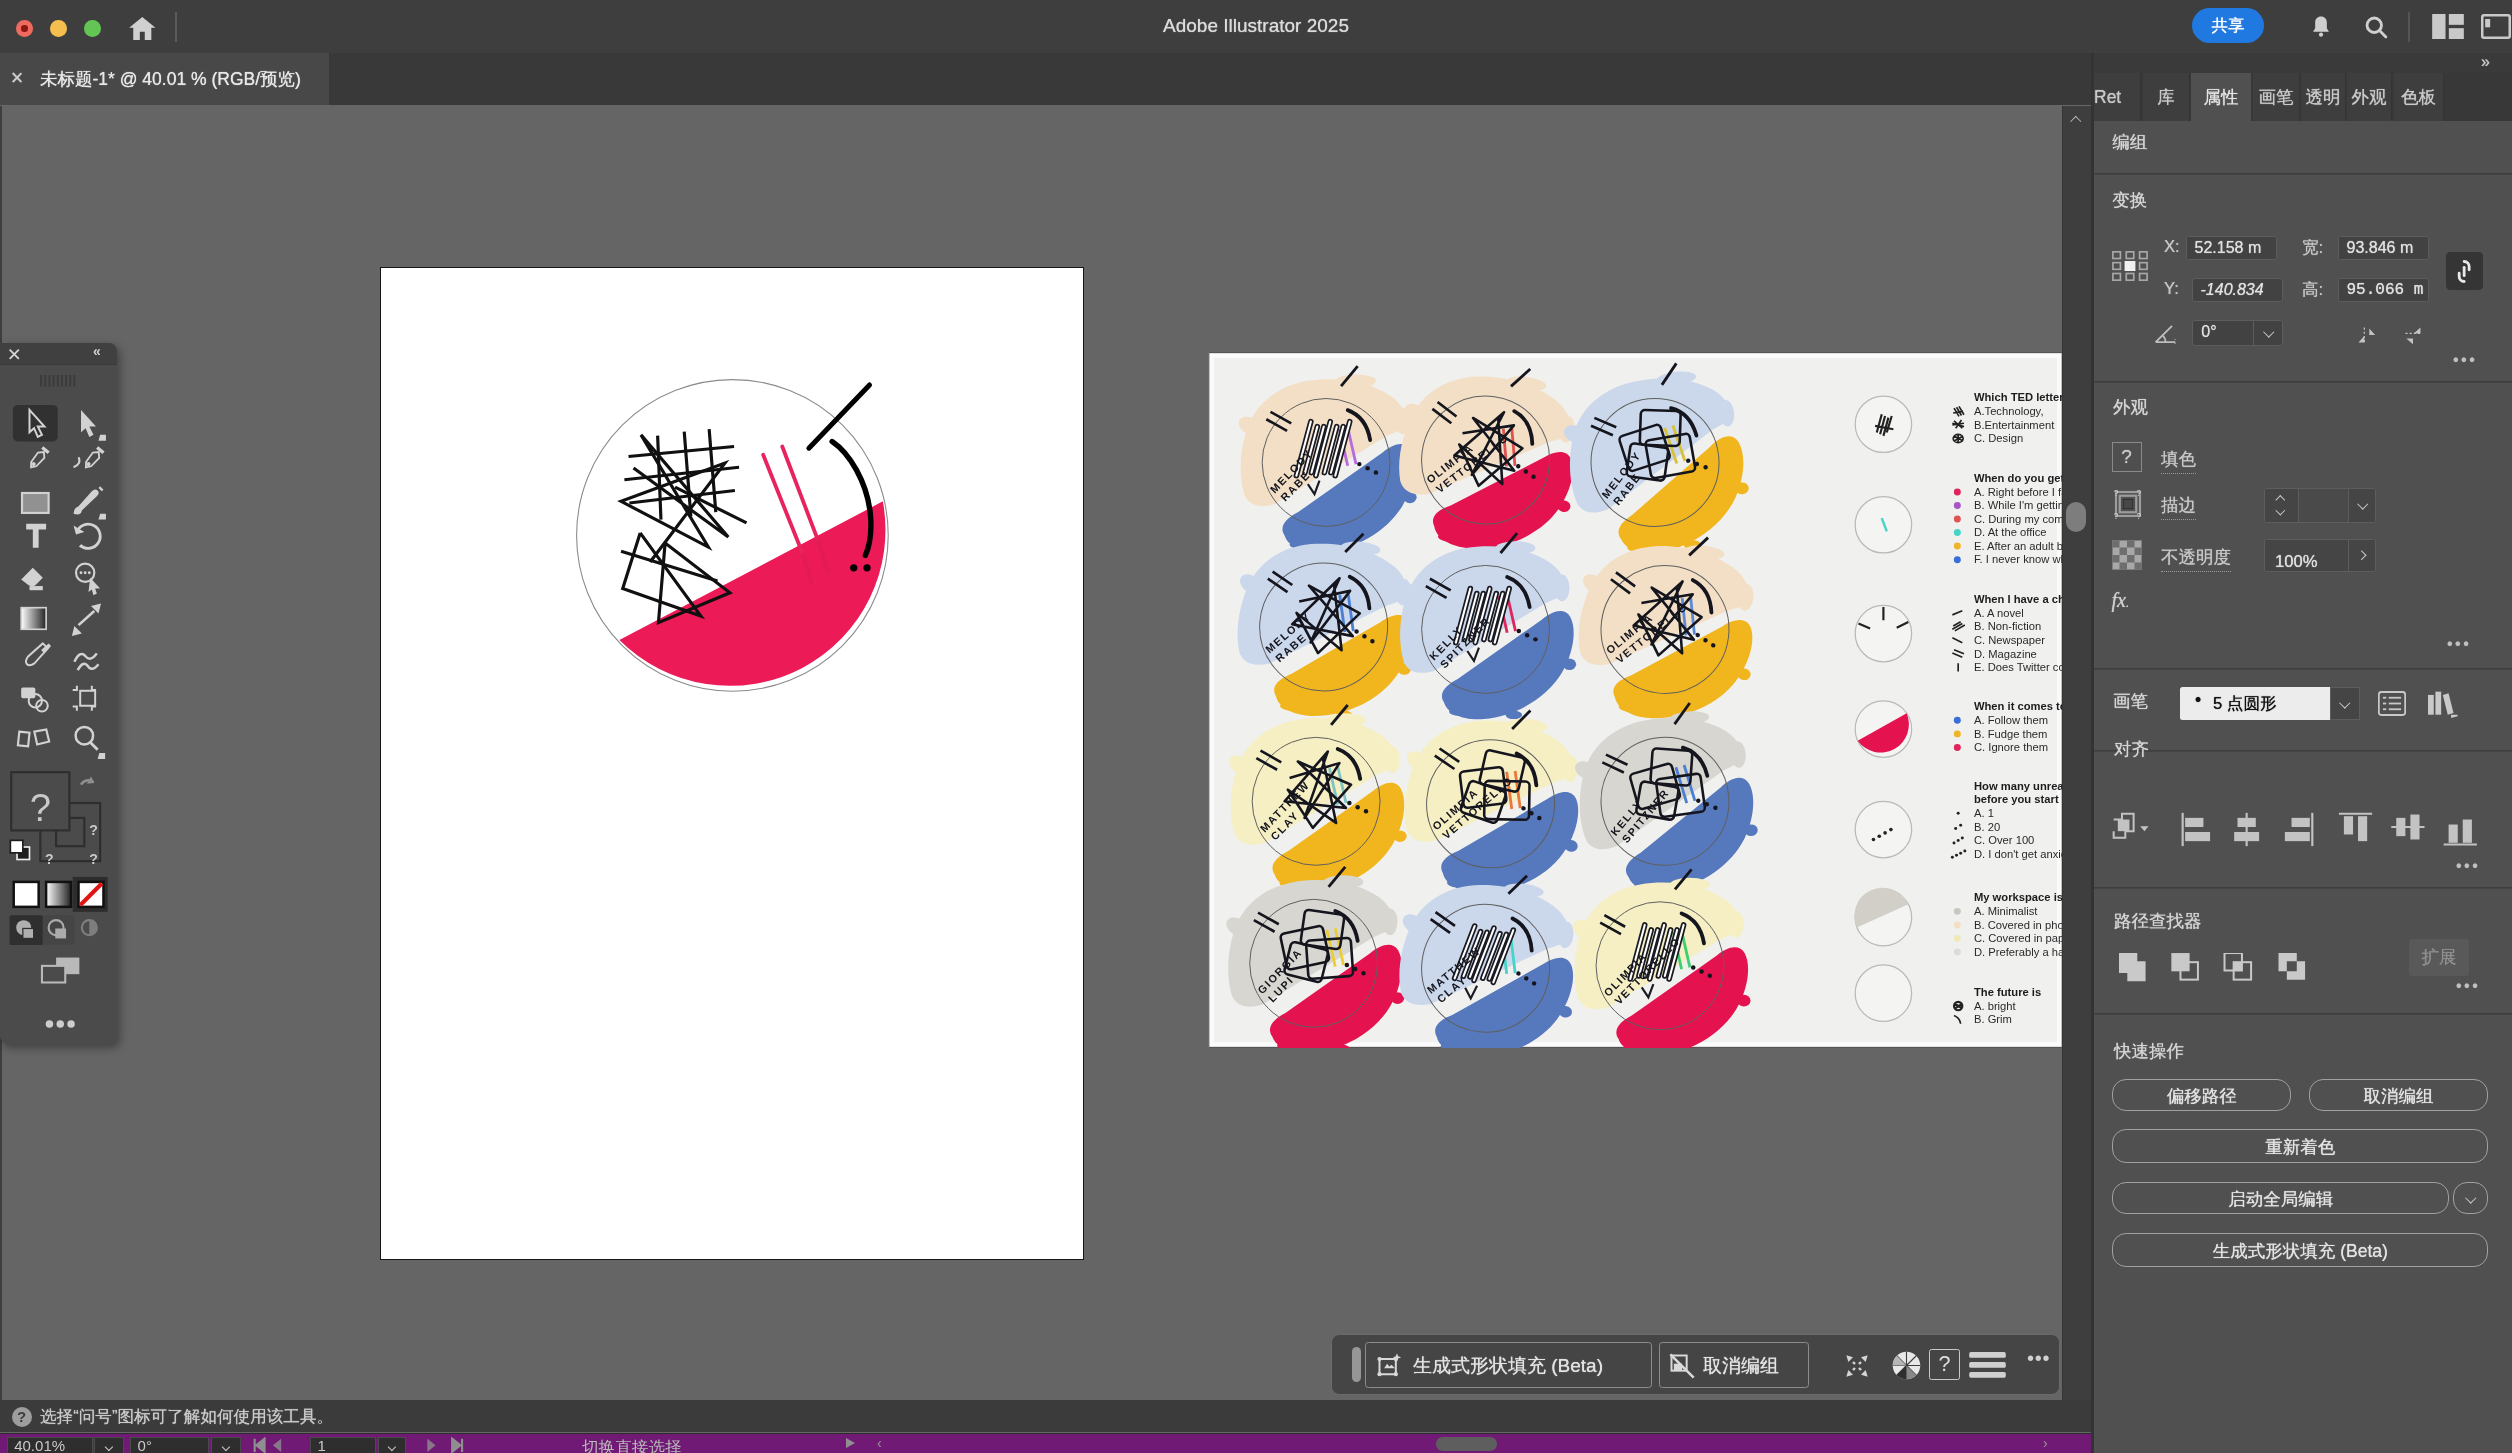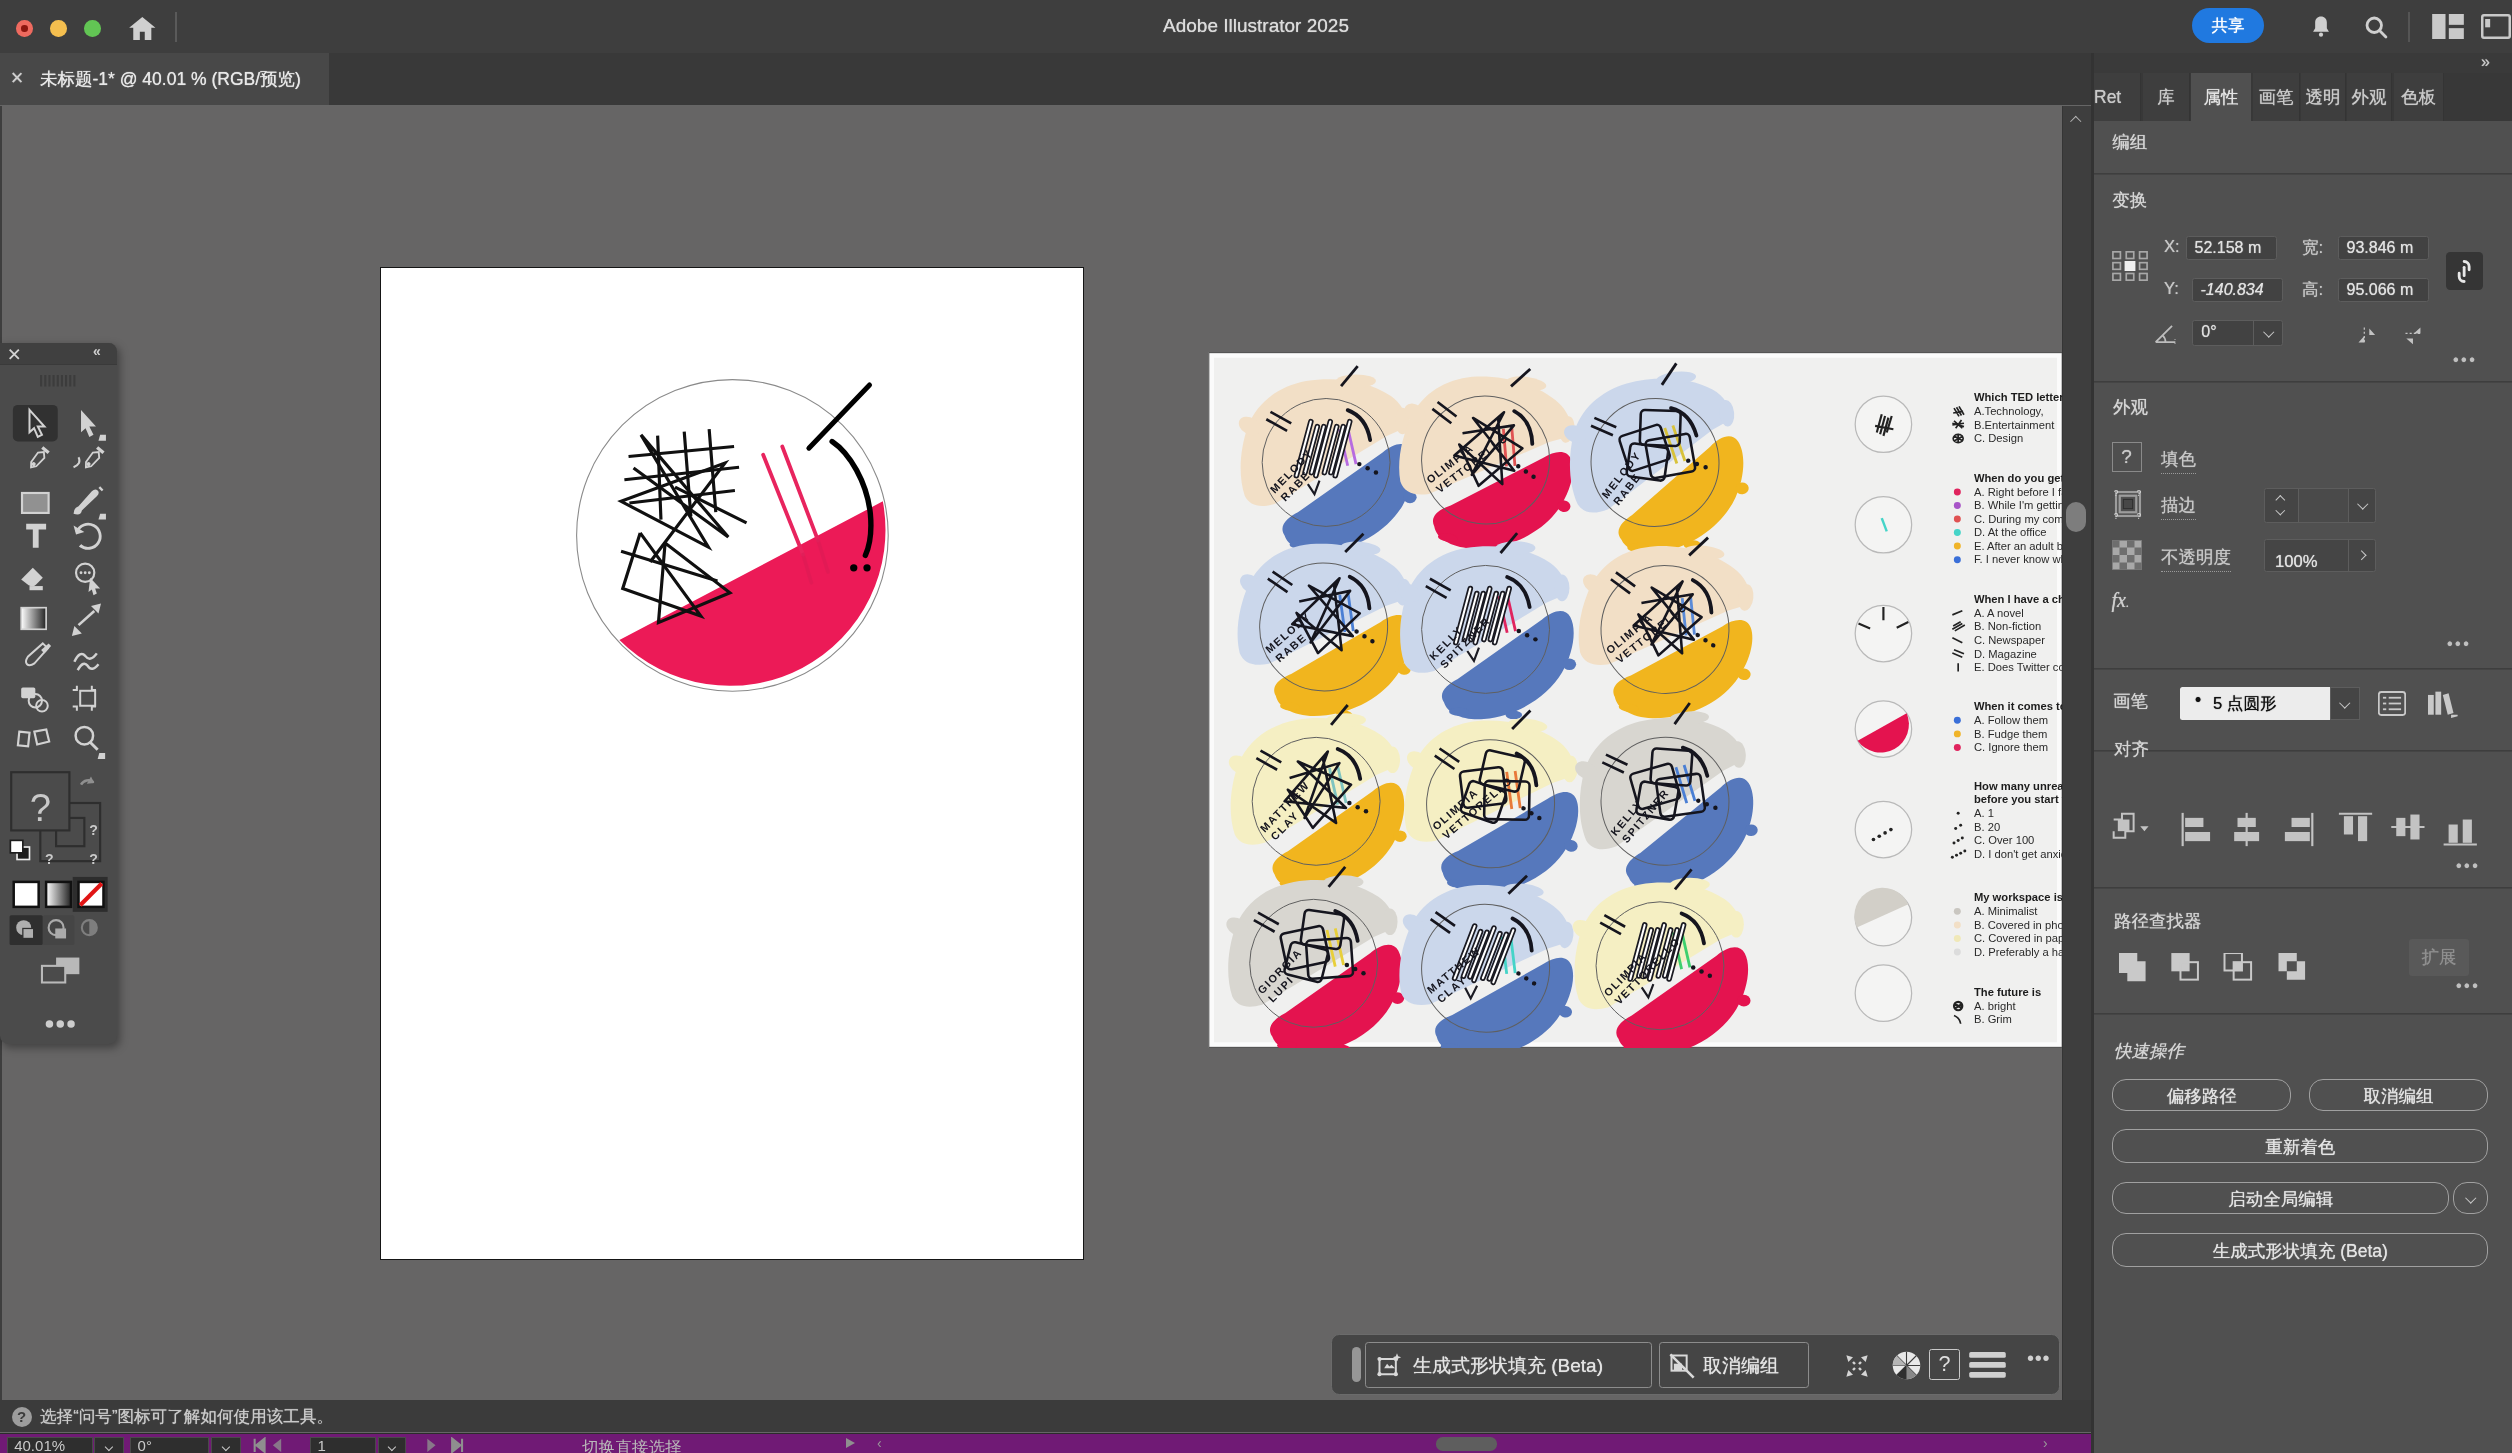--- a/index.html
+++ b/index.html
@@ -866,21 +866,21 @@
       </g>
       <rect x="15" y="12" width="13" height="12" fill="#f0f0f0"></rect>
     </svg>
   <div class="abs lbl" style="left:70px;top:184px;">X:</div>
   <div class="abs fld" style="left:92px;top:183px;width:91px;">52.158 m</div>
   <div class="abs lbl" style="left:208px;top:184px;">宽:</div>
   <div class="abs fld" style="left:244px;top:183px;width:91px;">93.846 m</div>
   <div class="abs lbl" style="left:70px;top:226px;">Y:</div>
   <div class="abs fld" style="left:98px;top:225px;width:91px;font-style:italic;">-140.834</div>
   <div class="abs lbl" style="left:208px;top:226px;">高:</div>
-  <div class="abs fld" style="left:244px;top:225px;width:91px;">95.066 m</div>
+  <div class="abs fld" style="left:244px;top:225px;width:91px;font-family:Liberation Mono, monospace;">95.066 m</div>
   <div class="abs" style="left:352px;top:199px;width:37px;height:38px;background:#353535;border-radius:4.2px;">
     <svg class="abs" style="left:9.1px;top:6.6px" width="18.3" height="25" viewBox="0 0 22 30">
         <path d="M11 3 a6 6 0 0 1 6 6 v4 M11 27 a6 6 0 0 1 -6 -6 v-4" fill="none" stroke="#e8e8e8" stroke-width="3.4" stroke-linecap="round"></path>
         <line x1="11" y1="10" x2="11" y2="20" stroke="#e8e8e8" stroke-width="3.4" stroke-linecap="round"></line>
       </svg>
   </div>
   <svg class="abs" style="left:60px;top:271px;" width="23" height="20" viewBox="0 0 28 24">
       <path d="M2 22 L22 2 M2 22 H26 M14 22 a12 12 0 0 0 -4 -9" fill="none" stroke="#bdbdbd" stroke-width="2.2"></path>
       <text x="24" y="24" fill="#bdbdbd" font-size="11">:</text>
     </svg>
@@ -1028,21 +1028,21 @@
         </g>
       <g transform="translate(192,0)">
           <path d="M0 0 h22 v10 h-12 v12 h-10z"></path>
           <path d="M32 32 h-22 v-10 h12 v-12 h10z"></path>
         </g>
     </g>
   </svg>
   <div class="abs" style="left:315px;top:886px;width:60px;height:37px;background:#595959;border-radius:3.3px;color:#8f8f8f;font-size:17.5px;text-align:center;line-height:37px;">扩展</div>
   <div class="abs dots" style="left:362px;top:924px;">•••</div>
   <div class="abs hr" style="top:960px;"></div>
-  <div class="abs sect" style="left:20px;top:986px;font-style:italic;">快速操作</div>
+  <div class="abs sect" style="left:20px;top:986px;">快速操作</div>
   <div class="abs qbtn" style="left:18.3px;top:1026px;width:179px;">偏移路径</div>
   <div class="abs qbtn" style="left:215px;top:1026px;width:179px;">取消编组</div>
   <div class="abs qbtn" style="left:18.3px;top:1076px;width:376px;height:34px;line-height:34px;">重新着色</div>
   <div class="abs qbtn" style="left:18.3px;top:1129px;width:337px;">启动全局编辑</div>
   <div class="abs qbtn" style="left:359px;top:1129px;width:35px;">
       <i class="cv" style="left:13.3px;top:10.8px;"></i>
     </div>
   <div class="abs qbtn" style="left:18.3px;top:1180px;width:376px;height:34px;line-height:34px;">生成式形状填充 (Beta)</div>
 </div>
 <div class="abs" id="hintbar">

